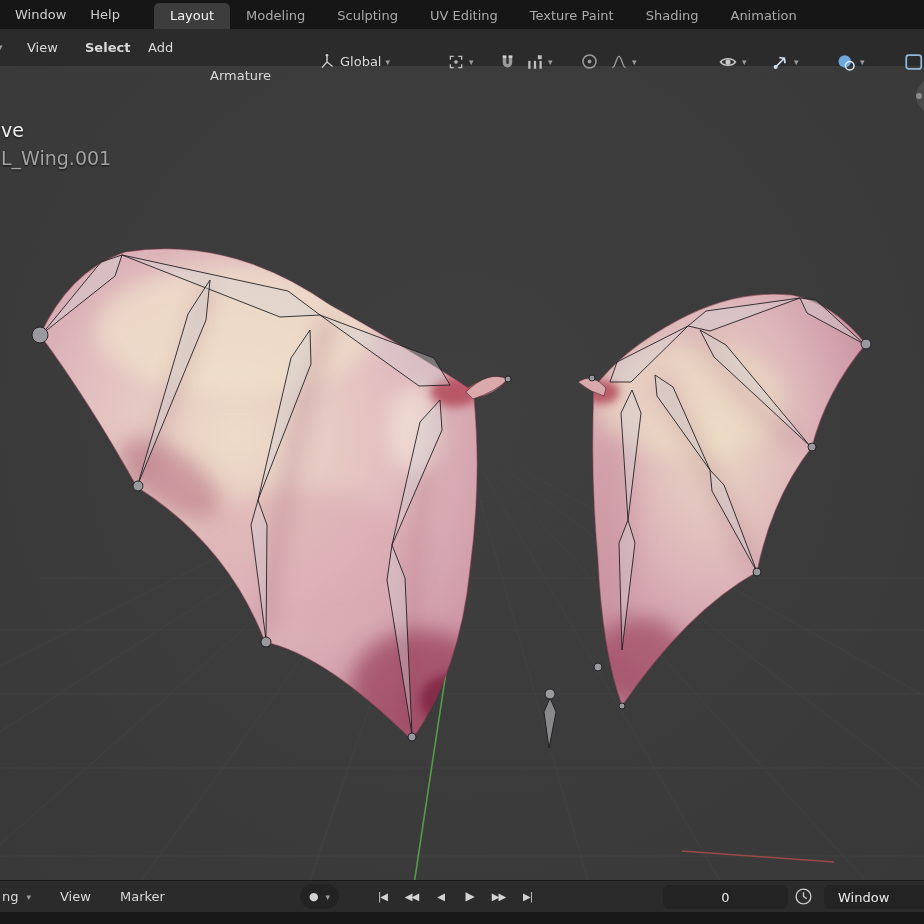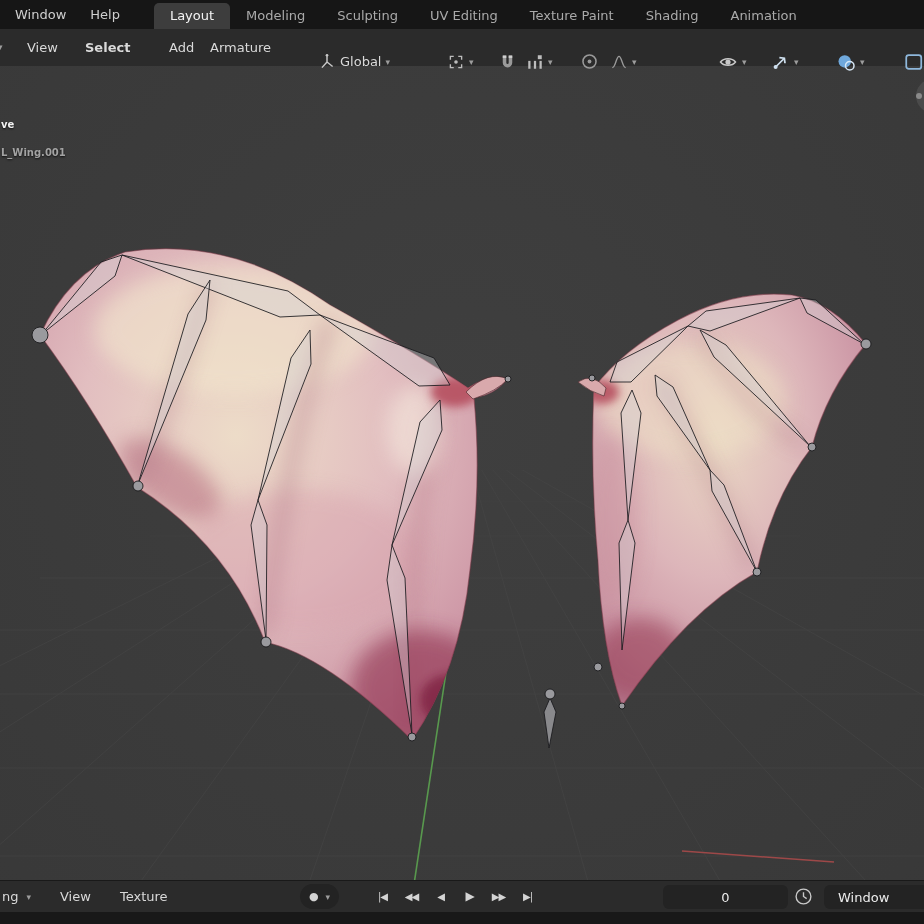--- a/index.html
+++ b/index.html
@@ -5,22 +5,22 @@
   * { box-sizing: border-box; }
   html,body { margin:0; padding:0; background:#000; }
   .app {
     position:relative; width:924px; height:924px; overflow:hidden;
     background:#3d3d3d;
     font-family:"DejaVu Sans","Liberation Sans",sans-serif;
     user-select:none;
   }
   
   .layer-svg { position:absolute; left:0; top:0; z-index:0; }
-  .vp-text { position:absolute; z-index:1; font-size:10px; color:#f1f1f1;
-             text-shadow:0 1px 2px rgba(0,0,0,.75); white-space:nowrap;font-weight:bold; }
+  .vp-text { position:absolute; z-index:1; font-size:19px; color:#f1f1f1;
+             text-shadow:0 1px 2px rgba(0,0,0,.75); white-space:nowrap; }
   #vp-line1 { left:1px; top:119px; }
   #vp-line2 { left:1px; top:147px; color:#a3a3a3; }
 
   
   .topbar { position:absolute; left:0; top:0; width:100%; height:29px;
             background:#161616; z-index:2; display:flex; align-items:stretch; }
   .tb-menu { color:#cfcfcf; font-size:13px; line-height:29px; padding:0 12px; }
   #menu-window { margin-left:3px; }
   .tabs { display:flex; margin-left:22px; }
   .tab { color:#aaaaaa; font-size:13px; height:26px; line-height:26px; margin-top:3px;
@@ -210,22 +210,22 @@
       <span class="tab">Texture Paint</span>
       <span class="tab">Shading</span>
       <span class="tab">Animation</span>
     </div>
   </div>
 
   <div class="vheader">
     <span class="vh-item chev" style="left:-2px;">▾</span>
     <span class="vh-item" style="left:27px;">View</span>
     <span class="vh-item" style="left:85px;font-weight:bold;">Select</span>
-    <span class="vh-item" style="left:169px;">Add</span>
-    <span class="vh-item" style="left:210px;">Armature</span>
+    <span class="vh-item" style="left:148px;">Add</span>
+    <span class="vh-item" style="left:210px;margin-top:28px;">Armature</span>
 
     <div class="widget" style="left:318px;">
       <svg width="18" height="18" viewBox="0 0 16 16">
         <g stroke="#c8c8c8" stroke-width="1.3" fill="none">
           <path d="M8 2 L8 8 M8 8 L3.5 13 M8 8 L13 12"></path>
         </g>
         <circle cx="8" cy="2" r="1.2" fill="#c8c8c8"></circle>
       </svg>
       <span>Global</span>
       <span class="chev">▾</span>
@@ -308,21 +308,21 @@
       </svg>
     </div>
   </div>
 
   <div class="timeline">
     <div class="tl-item" style="left:2px; gap:8px;">
       <span>ng</span>
       <span class="chev">▾</span>
     </div>
     <span class="tl-item" style="left:60px;">View</span>
-    <span class="tl-item" style="left:120px;">Texture</span>
+    <span class="tl-item" style="left:120px;">Marker</span>
 
     <div class="tl-item rec-group">
       <span class="rec-dot">●</span>
       <span class="chev">▾</span>
     </div>
 
     <div class="tl-item transport">
       <span class="tbtn">|◀</span>
       <span class="tbtn">◀◀</span>
       <span class="tbtn">◀</span>

